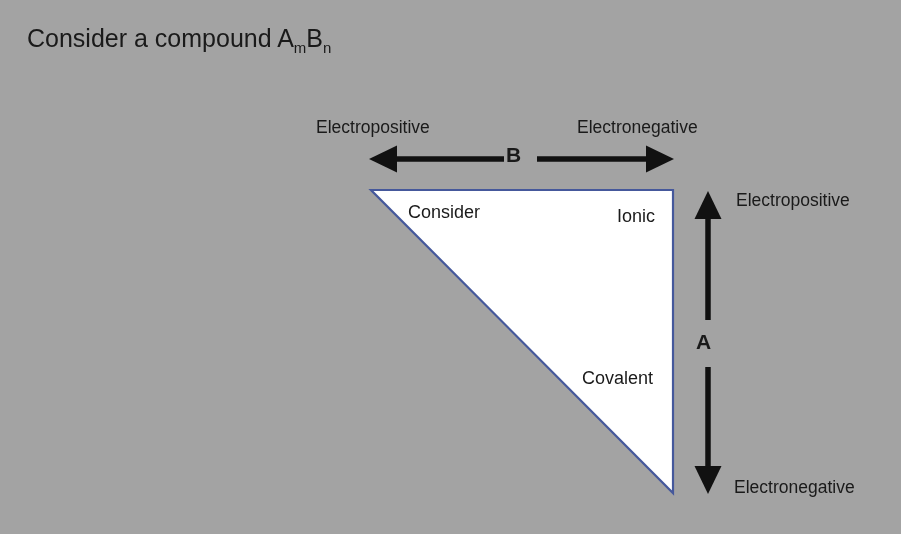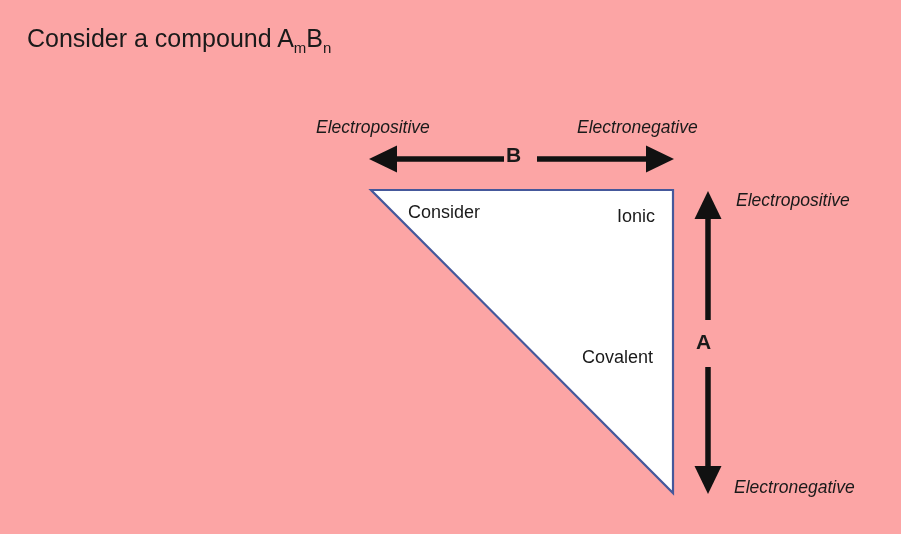--- a/index.html
+++ b/index.html
@@ -6,21 +6,21 @@
     --triangle_stroke: #45589b;
     --arrow_color: #111111;
     --text_color: #1a1a1a;
   }
   * { box-sizing: border-box; }
   html, body { margin: 0; padding: 0; background: #ffffff; }
   .slide {
     position: relative;
     width: 901px;
     height: 534px;
-    background: #fca5a5;
+    background: #a3a3a3;
     font-family: "Liberation Sans", sans-serif;
     color: var(--text_color);
     overflow: hidden;
   }
   .title {
     position: absolute;
     left: 27px;
     top: 24px;
     font-size: 25px;
     font-weight: 400;
@@ -52,21 +52,20 @@
   }
   .arrow-head {
     fill: var(--arrow_color);
     stroke: none;
   }
   .lbl {
     position: absolute;
     font-size: 17.5px;
     white-space: nowrap;
     color: var(--text_color);
-    font-style: italic;
   }
   .region-lbl {
     position: absolute;
     font-size: 18px;
     white-space: nowrap;
     color: var(--text_color);
   }
   .axis-letter {
     position: absolute;
     font-size: 21px;
@@ -108,15 +107,15 @@
   <div class="lbl" style="left:316px; top:117px;">Electropositive</div>
   <div class="lbl" style="left:577px; top:117px;">Electronegative</div>
   <div class="axis-letter" style="left:506px; top:143px;">B</div>
 
   <div class="lbl" style="left:736px; top:190px;">Electropositive</div>
   <div class="lbl" style="left:734px; top:477px;">Electronegative</div>
   <div class="axis-letter" style="left:696px; top:330px;">A</div>
 
   <div class="region-lbl" style="left:408px; top:202px;">Consider</div>
   <div class="region-lbl" style="left:606px; top:206px;margin-left:11px;">Ionic</div>
-  <div class="region-lbl" style="left:582px; top:347px;">Covalent</div>
+  <div class="region-lbl" style="left:582px; top:368px;">Covalent</div>
 
 </div>
 
 </body></html>

